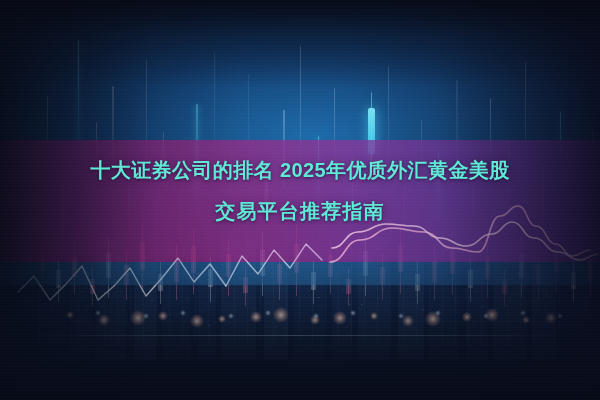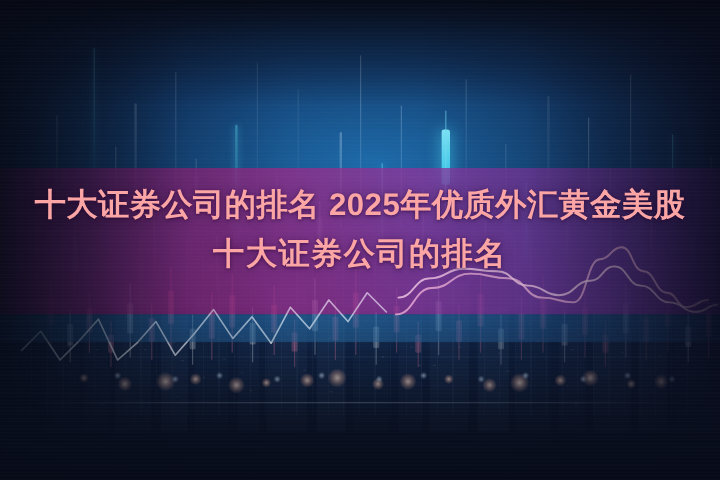--- a/index.html
+++ b/index.html
@@ -80,22 +80,22 @@
 
   
   .citylight{position:absolute;border-radius:50%;}
 
   
   svg.ovl{position:absolute;left:0;top:0;width:600px;height:400px;overflow:visible;}
 
   
   #headline{
     position:absolute;left:0;right:0;top:150px;
-    text-align:center;color:#fca5a5;
-    font-size:26px;line-height:41px;font-weight:bold;
+    text-align:center;color:#5eead4;
+    font-size:20px;line-height:41px;font-weight:bold;
     letter-spacing:.4px;
     text-shadow:0 1px 3px rgba(30,0,40,.55), 0 0 10px rgba(40,0,50,.35);
     white-space:nowrap;
   }
   #headline .ln{display:block;}
   #ln2{letter-spacing:1.2px;}
 
   
   #scan{
     background:repeating-linear-gradient(0deg, rgba(255,255,255,0.012) 0 1px, rgba(0,0,0,0) 1px 3px);
@@ -379,16 +379,16 @@
   <div style="position:absolute;left:0;right:0;top:335px;height:1px;background:linear-gradient(90deg,rgba(170,200,235,0) 0%,rgba(180,210,240,.30) 18%,rgba(200,225,250,.42) 50%,rgba(180,210,240,.28) 80%,rgba(170,200,235,0) 100%);"></div>
 
   <div class="layer" id="bg-leftdark"></div>
   <div class="layer" id="bg-rightdark"></div>
   <div class="layer" id="bg-topdark"></div>
   <div class="layer" id="bg-botdark"></div>
   <div class="layer" id="scan"></div>
 
   <div id="headline">
     <span class="ln" id="ln1">十大证券公司的排名 2025年优质外汇黄金美股</span>
-    <span class="ln" id="ln2">十大证券公司的排名</span>
+    <span class="ln" id="ln2">交易平台推荐指南</span>
   </div>
 
 </div>
 
 </body></html>

